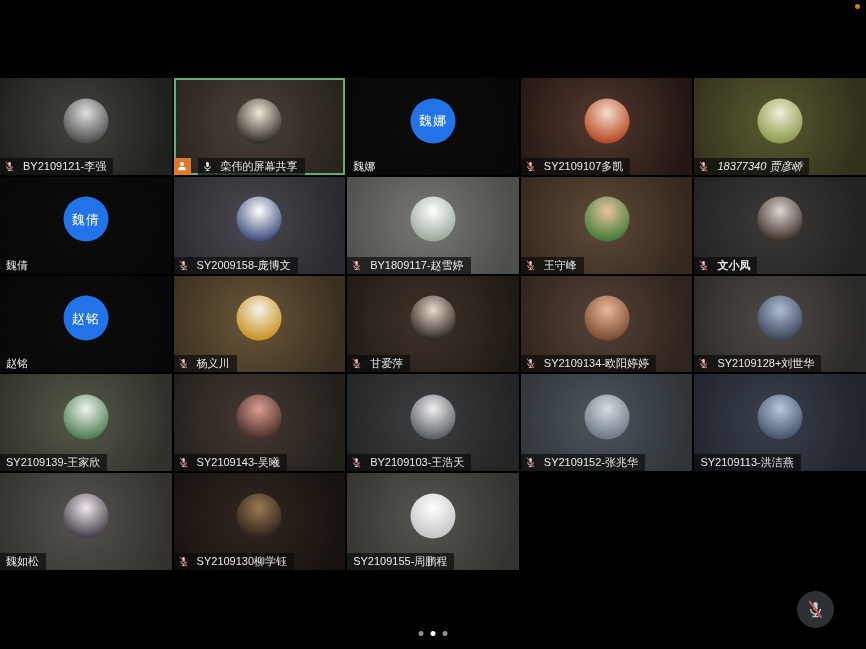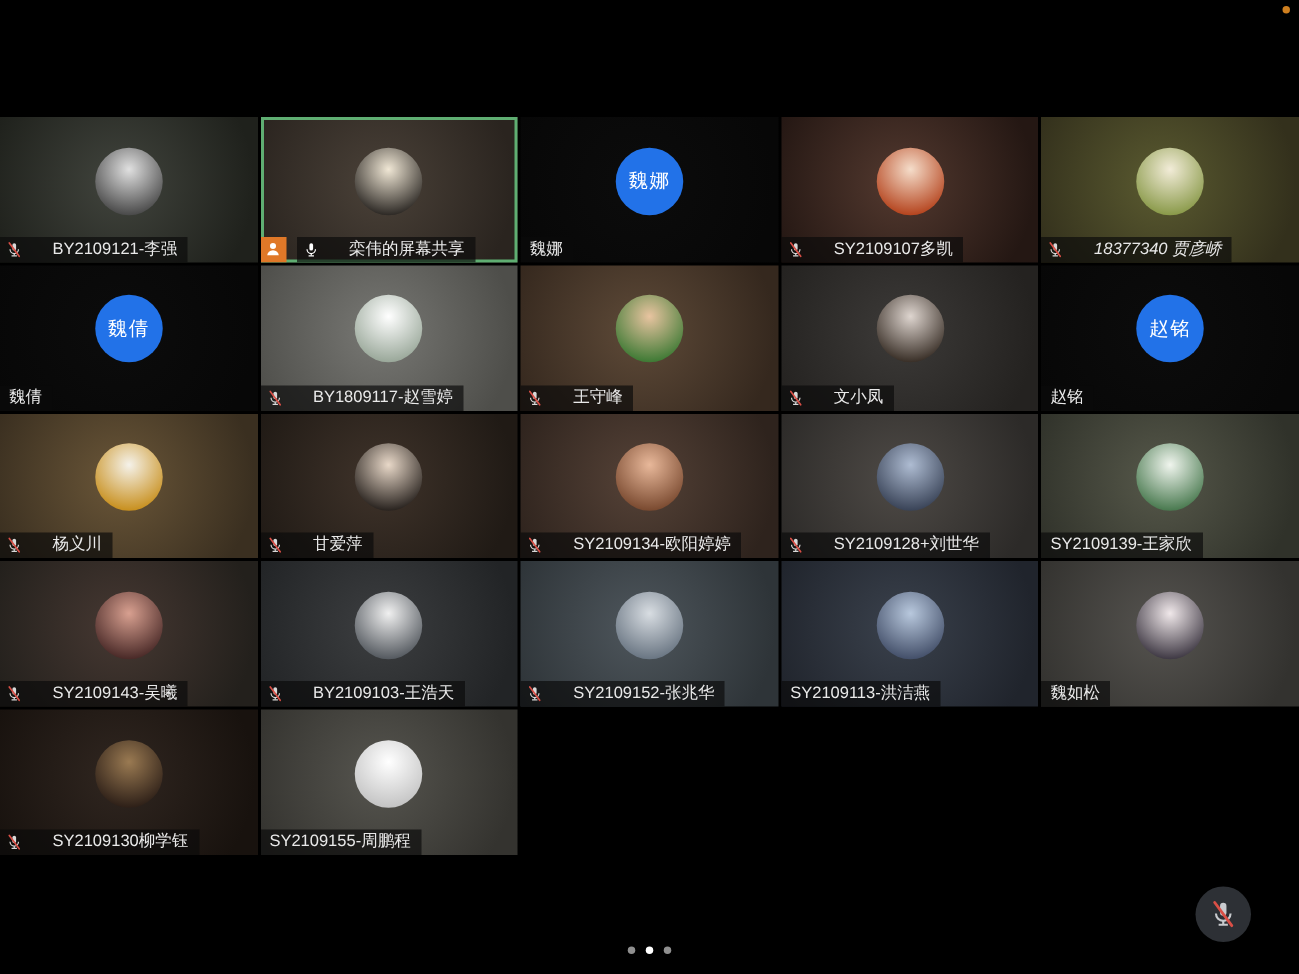--- a/index.html
+++ b/index.html
@@ -8,21 +8,21 @@
   #rec-dot{position:absolute;top:4px;right:6px;width:5px;height:5px;border-radius:50%;}
   #grid{position:absolute;left:0;top:78px;width:866px;height:492px;
         display:grid;grid-template-columns:repeat(5,1fr);grid-template-rows:repeat(5,1fr);
         gap:2px;background:#000;}
   .tile{position:relative;overflow:hidden;}
   .tile.active{box-shadow:inset 0 0 0 2px #5fae72;}
   .avatar{position:absolute;left:50%;top:44%;transform:translate(-50%,-50%);
           width:45px;height:45px;border-radius:50%;}
   .avatar.text-avatar{display:flex;align-items:center;justify-content:center;
           color:#fff;font-size:13px;letter-spacing:1px;}
-  .name-label{position:absolute;left:0;bottom:0;display:flex;align-items:center;gap:20px;
+  .name-label{position:absolute;left:0;bottom:0;display:flex;align-items:center;gap:8px;
           background:rgba(10,10,10,0.68);color:#e9e9e9;font-size:11px;
           padding:2px 7px 2px 4px;max-width:96%;white-space:nowrap;line-height:13px;}
   .name-label.no-icon{padding-left:6px;}
   .name-label svg{flex:0 0 auto;display:block;}
   .badge{position:absolute;left:0;bottom:0;width:17px;height:17px;
           display:flex;align-items:center;justify-content:center;}
   .badge svg{display:block;}
   .label-offset{left:24px;justify-content:space-between;}
   #dots{position:absolute;left:50%;bottom:13px;transform:translateX(-50%);
         display:flex;gap:7px;align-items:center;}
@@ -99,20 +99,33 @@
           </svg>
           <span>18377340 贾彦峤</span>
         </div>
       </div>
       <div class="tile" style="background: radial-gradient(circle at 46% 46%, rgb(12, 12, 12) 0%, rgb(7, 7, 7) 85%);">
         <div class="avatar text-avatar" style="background: rgb(34, 114, 232);">魏倩</div>
         <div class="name-label no-icon">
           <span>魏倩</span>
         </div>
       </div>
+      <div class="tile" style="background: radial-gradient(circle at 46% 46%, rgb(74, 72, 80) 0%, rgb(43, 42, 48) 85%);">
+        <div class="avatar" style="background: radial-gradient(circle at 50% 32%, rgb(255, 255, 255) 0%, rgb(58, 74, 122) 80%);"></div>
+        <div class="name-label">
+          <svg width="11" height="11" viewBox="0 0 16 16">
+    <rect x="6.2" y="1.6" width="3.6" height="7.2" rx="1.8" fill="#d8d8d8"></rect>
+    <path d="M3.9 7.6 a4.1 4.1 0 0 0 8.2 0" stroke="#d8d8d8" fill="none" stroke-width="1.2"></path>
+    <line x1="8" y1="11.8" x2="8" y2="13.5" stroke="#d8d8d8" stroke-width="1.2"></line>
+    <line x1="5.4" y1="13.9" x2="10.6" y2="13.9" stroke="#d8d8d8" stroke-width="1.2"></line>
+            <line x1="3.2" y1="1.4" x2="12.8" y2="14.4" stroke="#d94f46" stroke-width="1.6" stroke-linecap="round"></line>
+          </svg>
+          <span>SY2009158-庞博文</span>
+        </div>
+      </div>
       <div class="tile" style="background: radial-gradient(circle at 46% 46%, rgb(120, 120, 116) 0%, rgb(78, 78, 74) 85%);">
         <div class="avatar" style="background: radial-gradient(circle at 50% 32%, rgb(255, 255, 255) 0%, rgb(154, 168, 154) 80%);"></div>
         <div class="name-label">
           <svg width="11" height="11" viewBox="0 0 16 16">
     <rect x="6.2" y="1.6" width="3.6" height="7.2" rx="1.8" fill="#d8d8d8"></rect>
     <path d="M3.9 7.6 a4.1 4.1 0 0 0 8.2 0" stroke="#d8d8d8" fill="none" stroke-width="1.2"></path>
     <line x1="8" y1="11.8" x2="8" y2="13.5" stroke="#d8d8d8" stroke-width="1.2"></line>
     <line x1="5.4" y1="13.9" x2="10.6" y2="13.9" stroke="#d8d8d8" stroke-width="1.2"></line>
             <line x1="3.2" y1="1.4" x2="12.8" y2="14.4" stroke="#d94f46" stroke-width="1.6" stroke-linecap="round"></line>
           </svg>
@@ -125,21 +138,21 @@
           <svg width="11" height="11" viewBox="0 0 16 16">
     <rect x="6.2" y="1.6" width="3.6" height="7.2" rx="1.8" fill="#d8d8d8"></rect>
     <path d="M3.9 7.6 a4.1 4.1 0 0 0 8.2 0" stroke="#d8d8d8" fill="none" stroke-width="1.2"></path>
     <line x1="8" y1="11.8" x2="8" y2="13.5" stroke="#d8d8d8" stroke-width="1.2"></line>
     <line x1="5.4" y1="13.9" x2="10.6" y2="13.9" stroke="#d8d8d8" stroke-width="1.2"></line>
             <line x1="3.2" y1="1.4" x2="12.8" y2="14.4" stroke="#d94f46" stroke-width="1.6" stroke-linecap="round"></line>
           </svg>
           <span>王守峰</span>
         </div>
       </div>
-      <div class="tile" style="background: radial-gradient(circle at 46% 46%, rgb(60, 58, 56) 0%, rgb(36, 34, 32) 85%);">
+      <div class="tile" style="background: radial-gradient(circle at 46% 46%, rgb(60, 58, 56) 0%, rgb(36, 34, 32) 85%); font-weight: bold;">
         <div class="avatar" style="background: radial-gradient(circle at 50% 32%, rgb(222, 213, 207) 0%, rgb(58, 48, 40) 80%);"></div>
         <div class="name-label">
           <svg width="11" height="11" viewBox="0 0 16 16">
     <rect x="6.2" y="1.6" width="3.6" height="7.2" rx="1.8" fill="#d8d8d8"></rect>
     <path d="M3.9 7.6 a4.1 4.1 0 0 0 8.2 0" stroke="#d8d8d8" fill="none" stroke-width="1.2"></path>
     <line x1="8" y1="11.8" x2="8" y2="13.5" stroke="#d8d8d8" stroke-width="1.2"></line>
     <line x1="5.4" y1="13.9" x2="10.6" y2="13.9" stroke="#d8d8d8" stroke-width="1.2"></line>
             <line x1="3.2" y1="1.4" x2="12.8" y2="14.4" stroke="#d94f46" stroke-width="1.6" stroke-linecap="round"></line>
           </svg>
           <span>文小凤</span>

